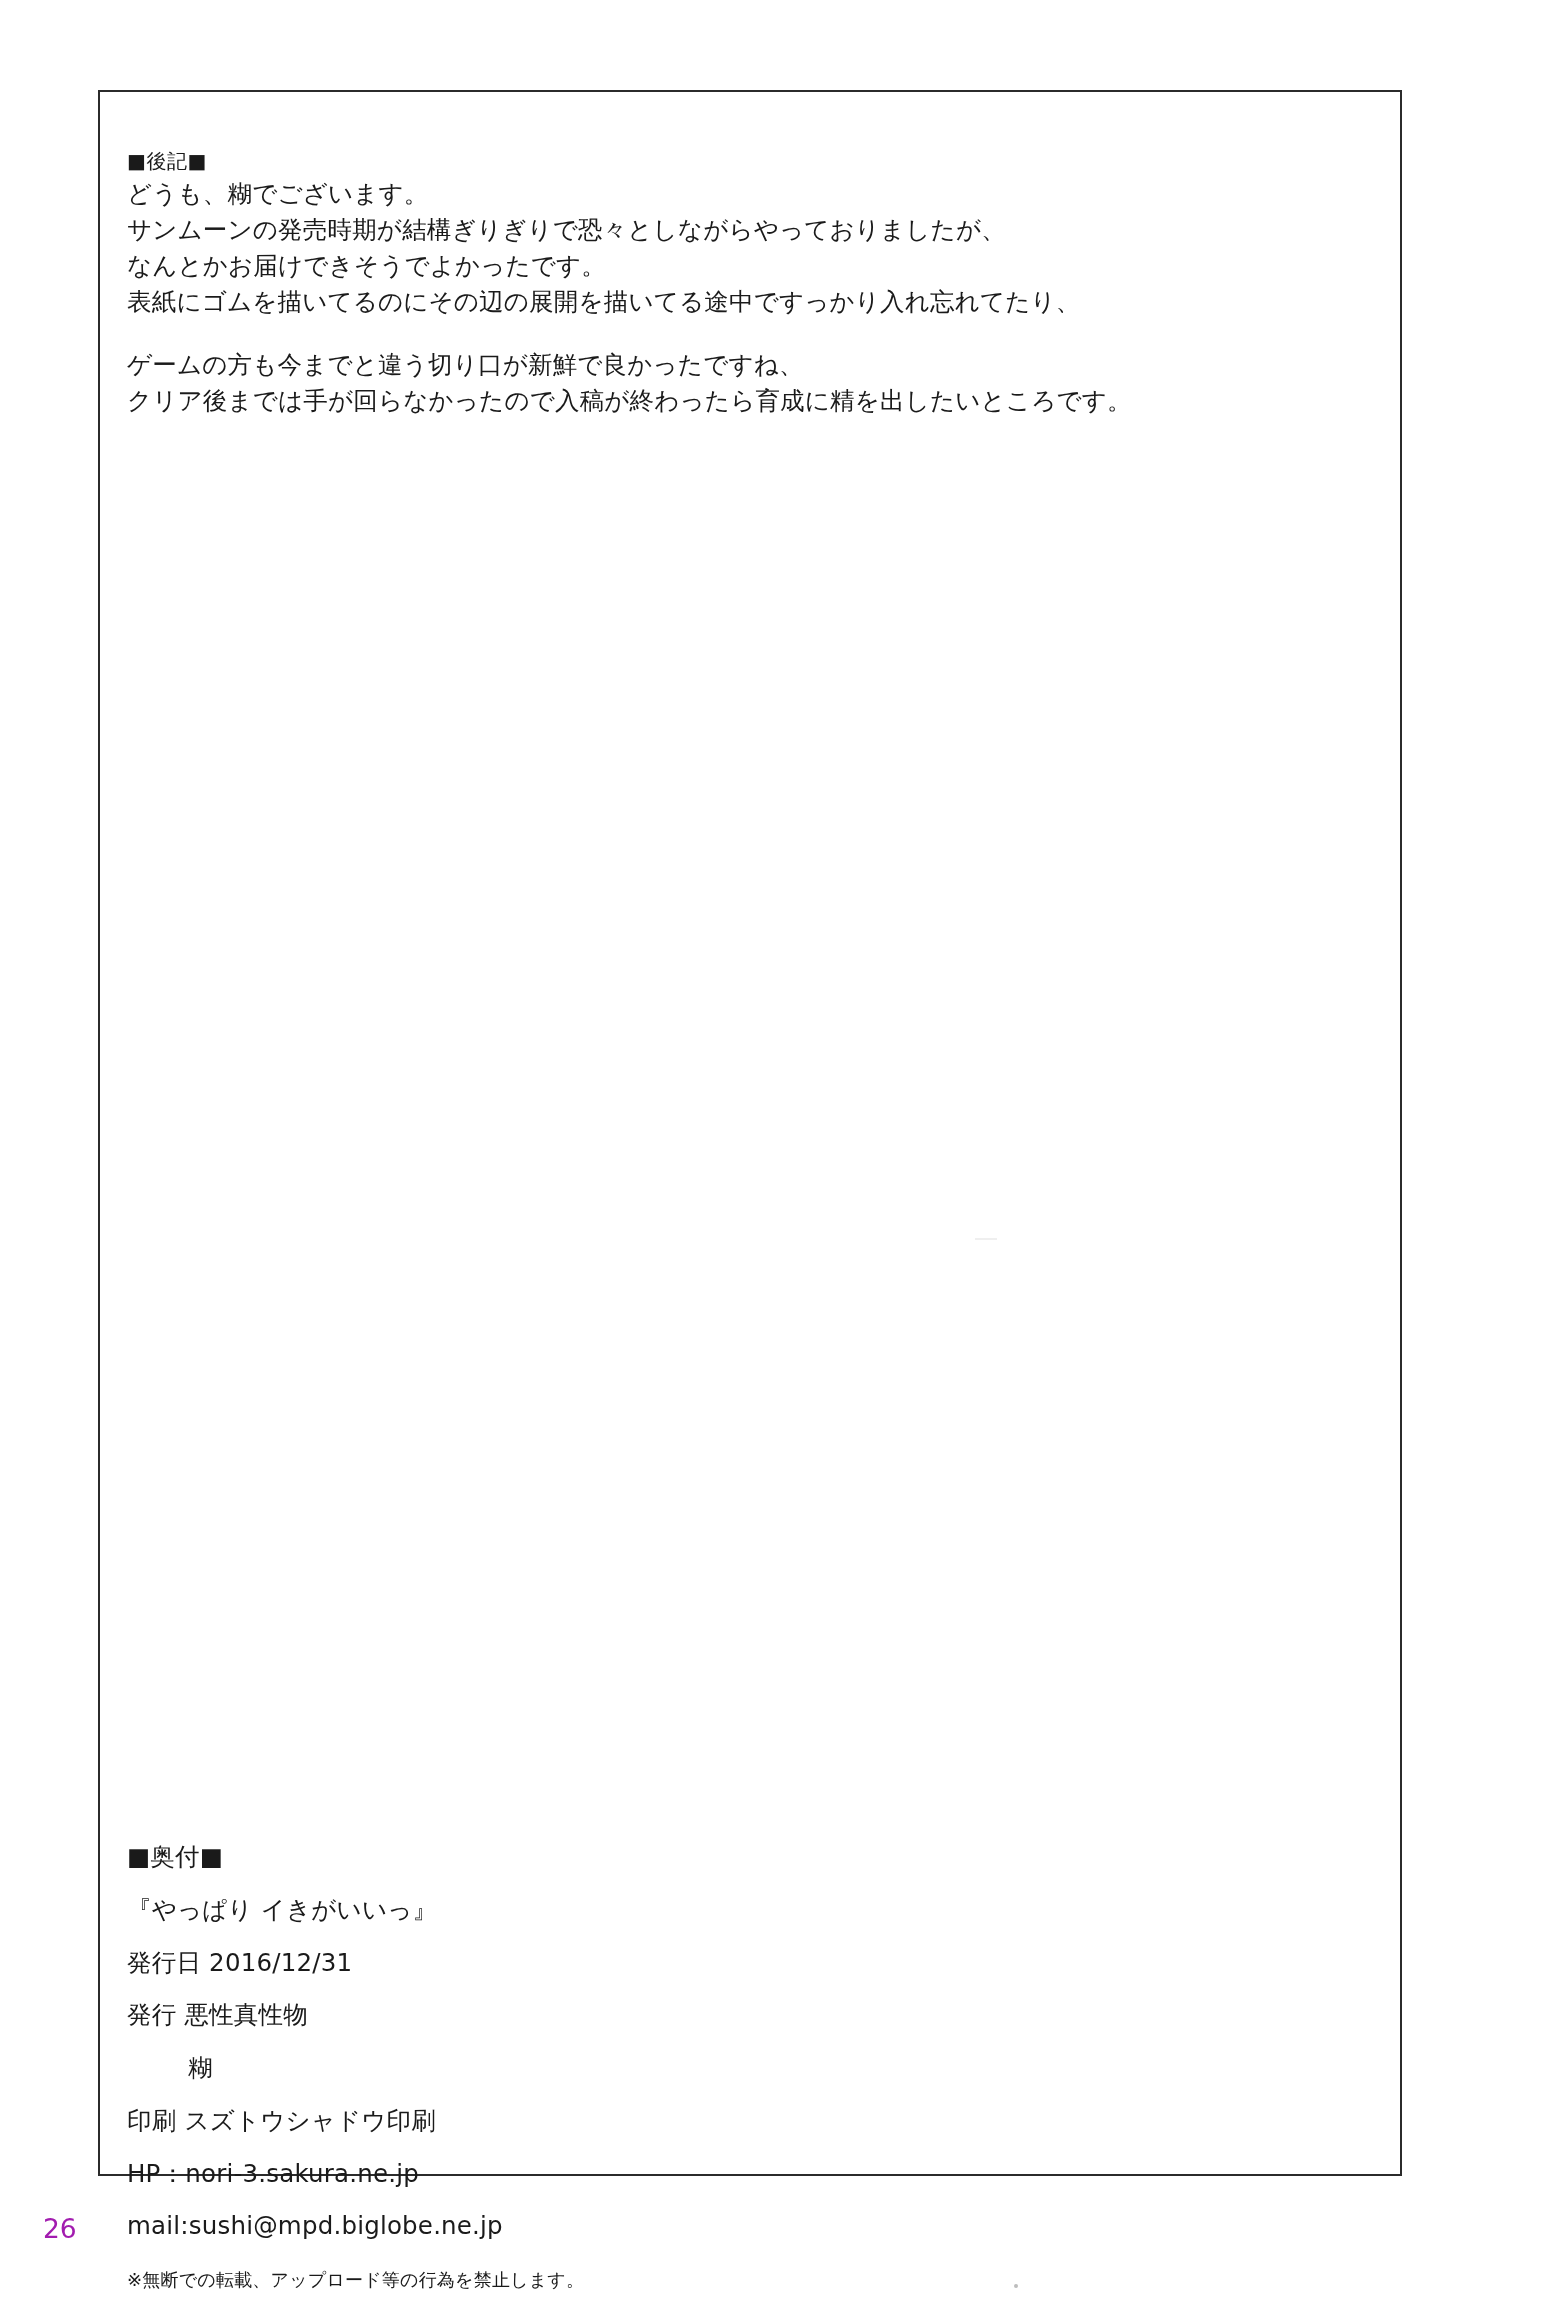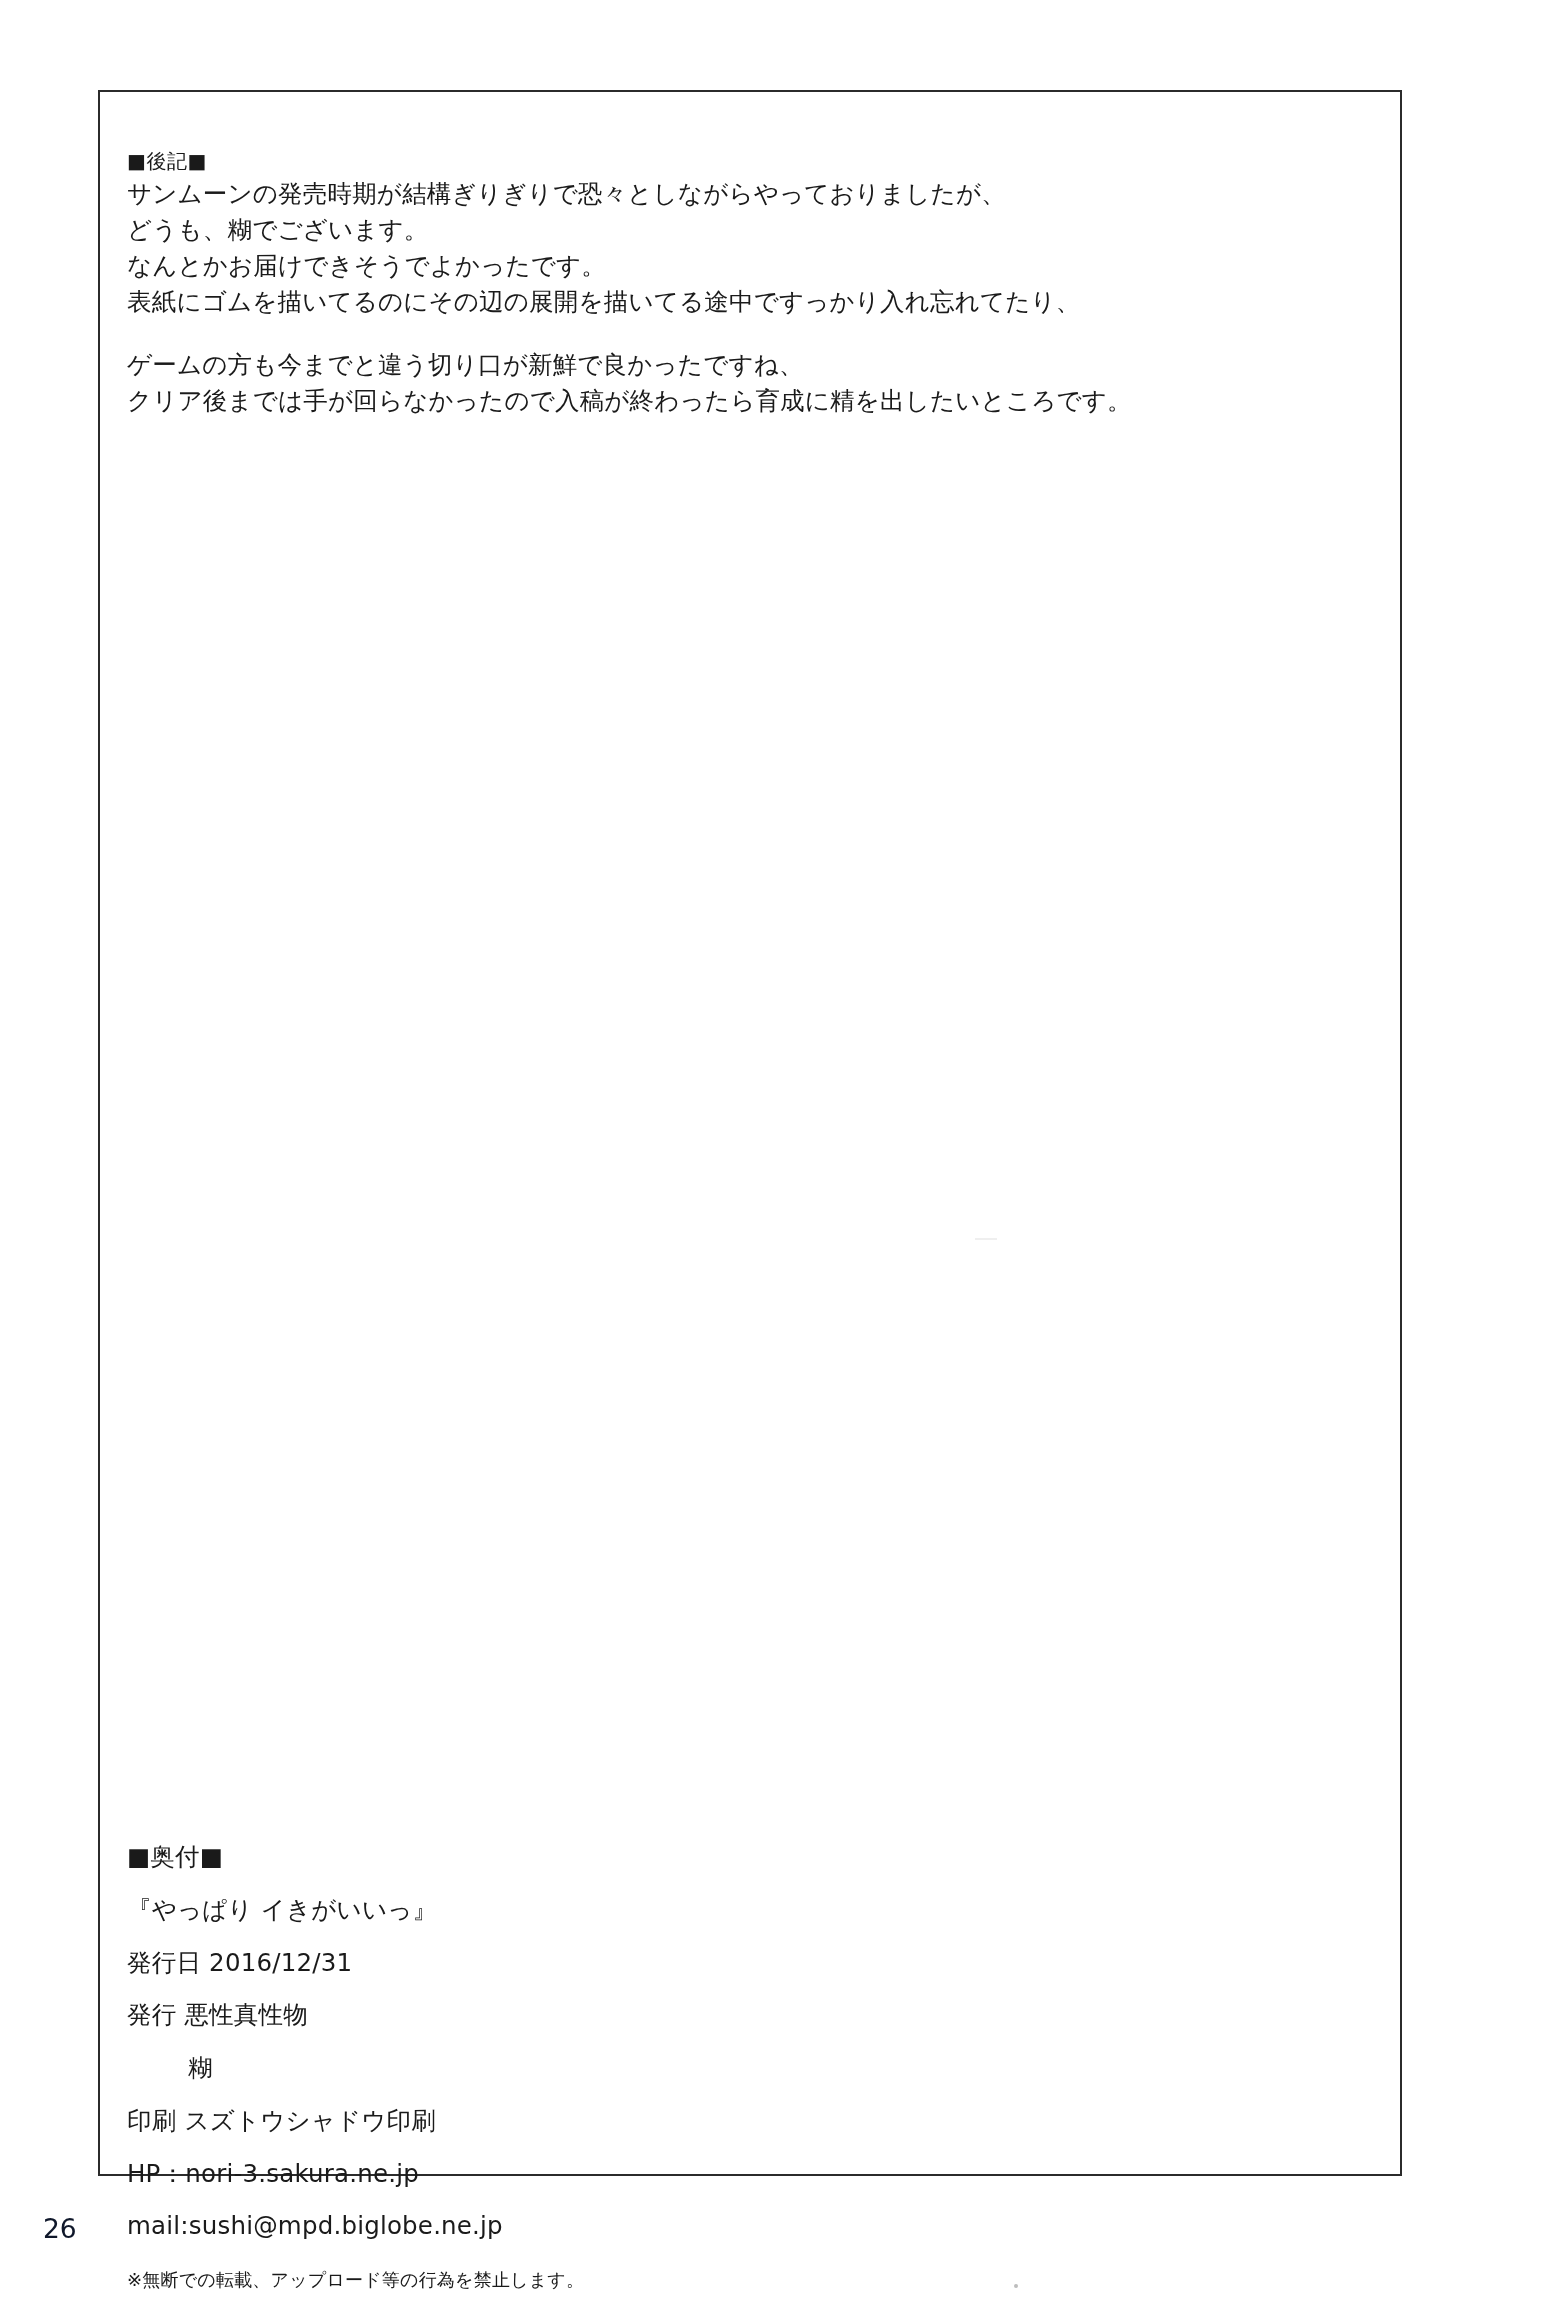--- a/index.html
+++ b/index.html
@@ -77,21 +77,21 @@
     letter-spacing: 0.2px;
     white-space: pre;
     margin-top: 21px;
   }
 
   .page-number {
     position: absolute;
     left: 43px;
     top: 2213px;
     font-size: 26.5px;
-    color: #0f172a;
+    color: #a21caf;
   }
 
   .stray-mark {
     position: absolute;
     left: 1014px;
     top: 2284px;
     width: 3.9px;
     height: 3.9px;
     background: #bdbdbd;
     border-radius: 50%;
@@ -106,22 +106,22 @@
     background: #efefef;
   }
 </style>
 </head>
 <body>
 
 <div class="page-frame"></div>
 
 <div class="afterword-block">
   <div class="heading">■後記■</div>
+  <div class="body-line">どうも、糊でございます。</div>
   <div class="body-line">サンムーンの発売時期が結構ぎりぎりで恐々としながらやっておりましたが、</div>
-  <div class="body-line">どうも、糊でございます。</div>
   <div class="body-line">なんとかお届けできそうでよかったです。</div>
   <div class="body-line">表紙にゴムを描いてるのにその辺の展開を描いてる途中ですっかり入れ忘れてたり、</div>
   <div class="gap"></div>
   <div class="body-line">ゲームの方も今までと違う切り口が新鮮で良かったですね、</div>
   <div class="body-line">クリア後までは手が回らなかったので入稿が終わったら育成に精を出したいところです。</div>
 </div>
 
 <div class="faint-mark"></div>
 
 <div class="colophon-block">

